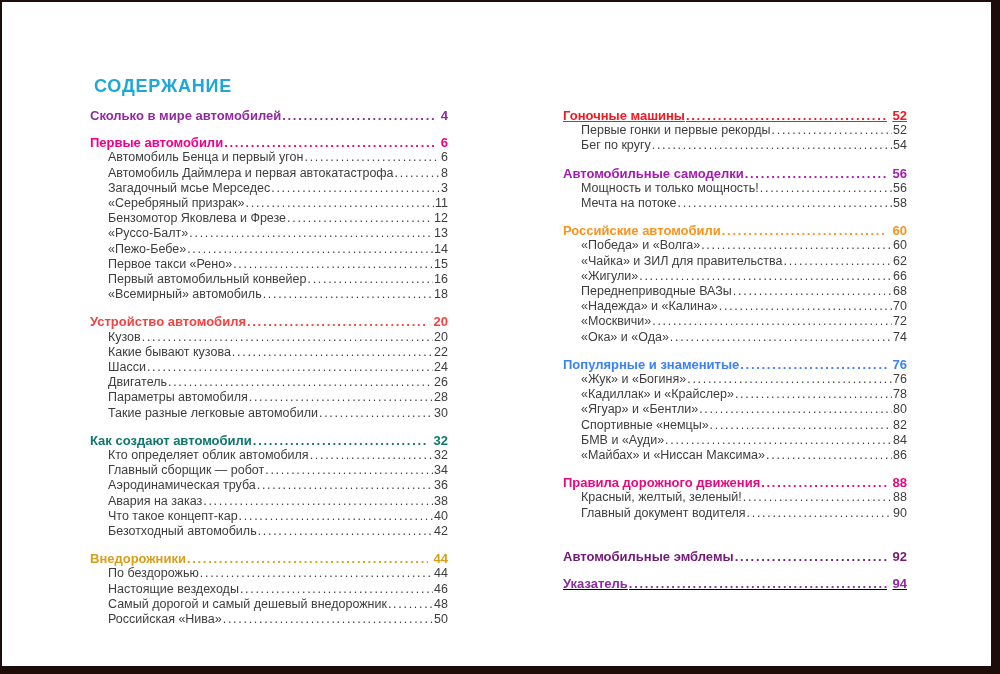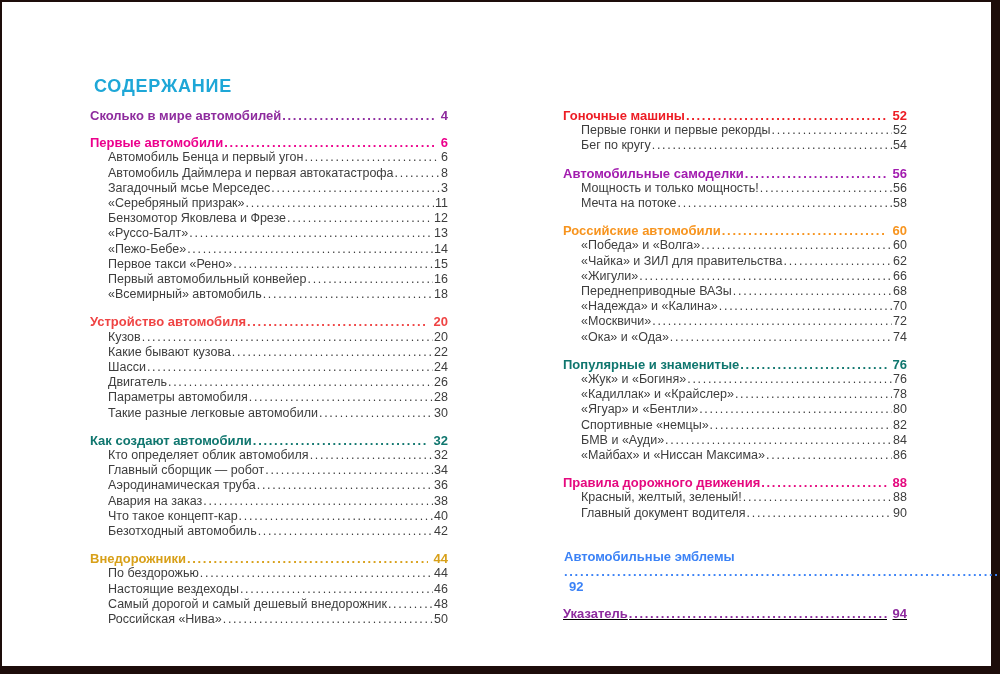--- a/index.html
+++ b/index.html
@@ -232,21 +232,21 @@
             </div>
             <div class="toc-row toc-item">
               <span class="lbl">Российская «Нива»</span>
               <span class="dots"></span>
               <span class="num">50</span>
             </div>
           </div>
         </div>
       <div class="col col-right">
           <div class="toc-section">
-            <div class="toc-row toc-header" style="color: rgb(237, 28, 36);">
+            <div class="toc-row toc-header" style="color: rgb(237, 28, 36); text-decoration: underline;">
               <span class="lbl">Гоночные машины</span>
               <span class="dots"></span>
               <span class="num">52</span>
             </div>
             <div class="toc-row toc-item">
               <span class="lbl">Первые гонки и первые рекорды</span>
               <span class="dots"></span>
               <span class="num">52</span>
             </div>
             <div class="toc-row toc-item">
@@ -308,21 +308,21 @@
               <span class="dots"></span>
               <span class="num">72</span>
             </div>
             <div class="toc-row toc-item">
               <span class="lbl">«Ока» и «Ода»</span>
               <span class="dots"></span>
               <span class="num">74</span>
             </div>
           </div>
           <div class="toc-section">
-            <div class="toc-row toc-header" style="color: #0f766e;">
+            <div class="toc-row toc-header" style="color: #3b82f6;">
               <span class="lbl">Популярные и знаменитые</span>
               <span class="dots"></span>
               <span class="num">76</span>
             </div>
             <div class="toc-row toc-item">
               <span class="lbl">«Жук» и «Богиня»</span>
               <span class="dots"></span>
               <span class="num">76</span>
             </div>
             <div class="toc-row toc-item">
@@ -362,21 +362,21 @@
               <span class="dots"></span>
               <span class="num">88</span>
             </div>
             <div class="toc-row toc-item">
               <span class="lbl">Главный документ водителя</span>
               <span class="dots"></span>
               <span class="num">90</span>
             </div>
           </div>
           <div class="toc-section gap-large">
-            <div class="toc-row toc-header" style="color: #3b82f6; flex-direction: column;">
+            <div class="toc-row toc-header" style="color: #701a75;">
               <span class="lbl">Автомобильные эмблемы</span>
               <span class="dots"></span>
               <span class="num">92</span>
             </div>
           </div>
           <div class="toc-section gap-small">
             <div class="toc-row toc-header" style="color: rgb(142, 43, 158);">
               <span class="lbl">Указатель</span>
               <span class="dots"></span>
               <span class="num">94</span>

